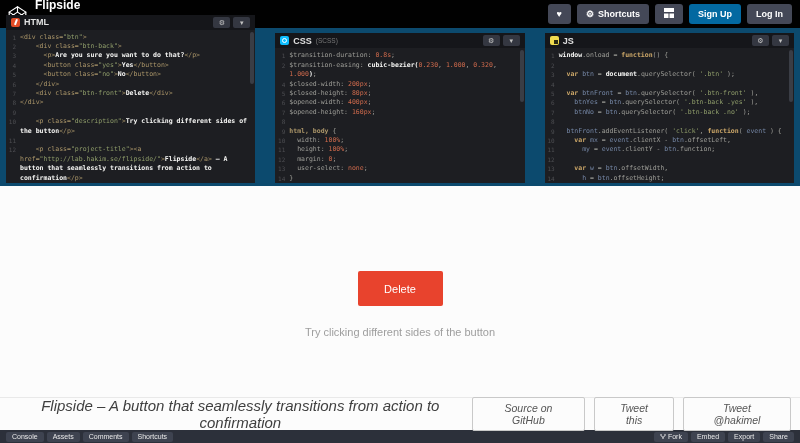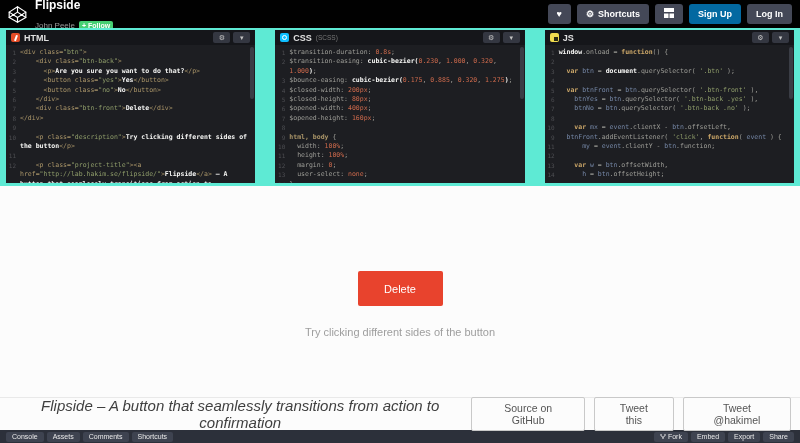--- a/index.html
+++ b/index.html
@@ -18,22 +18,22 @@
   .follow-badge { font-size:7px; font-weight:bold; color:#fff; border-radius:2px;
                   padding:1px 3px; line-height:7px; background:#47cf73; }
   .header-right { margin-left:auto; display:flex; align-items:center; gap:6px; }
   .hbtn { height:20px; background:#444857; border-radius:3px; color:#fff;
           font-size:9px; font-weight:bold; display:flex; align-items:center;
           padding:0 9px; gap:4px; cursor:pointer; border:none; }
   .hbtn .glyph { font-size:9px; }
   .hbtn.signup { background:#47cf73; }
 
   
-  .editors { height:158px; flex:none; background:#5eead4; display:flex; gap:20px;
-             padding:2px 6px 3px; }
+  .editors { height:158px; flex:none; background:#0c4a6e; display:flex; gap:20px;
+             padding:2px 6px 3px;align-items:flex-end; }
   .panel { flex:1; background:#1d1e22; display:flex; flex-direction:column;
            position:relative; overflow:hidden; min-width:0; }
   .panel-header { height:15px; flex:none; background:#15161a; display:flex;
                   align-items:center; padding:0 5px; gap:4px; }
   .panel-icon { width:9px; height:9px; border-radius:2px; flex:none;
                 display:flex; align-items:center; justify-content:center; }
   .panel-icon .inner-ring { width:5px; height:5px; border:1.2px solid #fff; border-radius:50%; }
   .panel-icon .inner-slash { width:1.5px; height:6px; background:#fff; transform:rotate(20deg); }
   .panel-icon .inner-dot { width:4px; height:4px; background:#2b2b13; margin-left:3px; margin-top:3px; }
   .panel-title { font-size:9px; font-weight:bold; color:#e0e0e0; }
@@ -69,21 +69,21 @@
                 border-radius:2px; color:#fff; font-size:11px;
                 font-family:"Liberation Sans", sans-serif; cursor:pointer; }
   .desc { margin-top:20px; font-size:11px; color:#9e9e9e; }
   .credits { position:absolute; left:0; right:0; bottom:0; height:33px;
              border-top:1px solid #e9e9e9; display:flex; align-items:center;
              padding:0 9px; background:#fcfcfc; }
   .credit-text { font-size:15px; color:#3f3f3f;font-style:italic; }
   .credit-btns { margin-left:auto; display:flex; gap:9px; }
   .credit-btn { background:#fcfcfc; border:1px solid #c9c9c9; border-radius:2px;
                 padding:4px 17px; font-size:10.5px; color:#555; cursor:pointer;
-                font-family:"Liberation Sans", sans-serif; }
+                font-family:"Liberation Sans", sans-serif;font-style:italic; }
 
   
   .footer { height:13px; flex:none; background:#2c303a; display:flex;
             align-items:center; padding:0 6px; gap:3px; }
   .fbtn { background:#3e4350; border:none; border-radius:2px; color:#e9e9e9;
           font-size:7px; line-height:7px; height:10px; padding:0 6px;
           display:flex; align-items:center; gap:2px; cursor:pointer;
           font-family:"Liberation Sans", sans-serif; }
   .footer-right { margin-left:auto; display:flex; gap:3px; }
 </style>
@@ -216,24 +216,20 @@
     <div class="code">
         <div class="line">
           <span class="ln">1</span>
           <span class="lt"><span class="tk-def">$transition-duration: </span><span class="tk-num">0.8s</span><span class="tk-def">;</span></span>
         </div>
         <div class="line">
           <span class="ln">2</span>
           <span class="lt"><span class="tk-def">$transition-easing: </span><span class="tk-fn">cubic-bezier(</span><span class="tk-num">0.230</span><span class="tk-def">, </span><span class="tk-num">1.000</span><span class="tk-def">, </span><span class="tk-num">0.320</span><span class="tk-def">, </span><span class="tk-num">1.000</span><span class="tk-fn">)</span><span class="tk-def">;</span></span>
         </div>
         <div class="line">
-          <span class="ln">3</span>
-          <span class="lt"><span class="tk-def">$bounce-easing: </span><span class="tk-fn">cubic-bezier(</span><span class="tk-num">0.175</span><span class="tk-def">, </span><span class="tk-num">0.885</span><span class="tk-def">, </span><span class="tk-num">0.320</span><span class="tk-def">, </span><span class="tk-num">1.275</span><span class="tk-fn">)</span><span class="tk-def">;</span></span>
-        </div>
-        <div class="line">
           <span class="ln">4</span>
           <span class="lt"><span class="tk-def">$closed-width: </span><span class="tk-num">200px</span><span class="tk-def">;</span></span>
         </div>
         <div class="line">
           <span class="ln">5</span>
           <span class="lt"><span class="tk-def">$closed-height: </span><span class="tk-num">80px</span><span class="tk-def">;</span></span>
         </div>
         <div class="line">
           <span class="ln">6</span>
           <span class="lt"><span class="tk-def">$opened-width: </span><span class="tk-num">400px</span><span class="tk-def">;</span></span>
@@ -317,26 +313,26 @@
         </div>
         <div class="line">
           <span class="ln">7</span>
           <span class="lt"><span class="tk-def">    </span><span class="tk-vr">btnNo</span><span class="tk-def"> = </span><span class="tk-vr">btn</span><span class="tk-def">.querySelector( </span><span class="tk-str">'.btn-back .no'</span><span class="tk-def"> );</span></span>
         </div>
         <div class="line">
           <span class="ln">8</span>
           <span class="lt">&nbsp;</span>
         </div>
         <div class="line">
+          <span class="ln">9</span>
+          <span class="lt"><span class="tk-def">  </span><span class="tk-vr">btnFront</span><span class="tk-def">.addEventListener( </span><span class="tk-str">'click'</span><span class="tk-def">, </span><span class="tk-kw">function</span><span class="tk-def">( </span><span class="tk-vr">event</span><span class="tk-def"> ) {</span></span>
+        </div>
+        <div class="line">
           <span class="ln">10</span>
           <span class="lt"><span class="tk-def">    </span><span class="tk-kw">var</span><span class="tk-def"> </span><span class="tk-vr">mx</span><span class="tk-def"> = </span><span class="tk-vr">event</span><span class="tk-def">.clientX - </span><span class="tk-vr">btn</span><span class="tk-def">.offsetLeft,</span></span>
-        </div>
-        <div class="line">
-          <span class="ln">9</span>
-          <span class="lt"><span class="tk-def">  </span><span class="tk-vr">btnFront</span><span class="tk-def">.addEventListener( </span><span class="tk-str">'click'</span><span class="tk-def">, </span><span class="tk-kw">function</span><span class="tk-def">( </span><span class="tk-vr">event</span><span class="tk-def"> ) {</span></span>
         </div>
         <div class="line">
           <span class="ln">11</span>
           <span class="lt"><span class="tk-def">      </span><span class="tk-vr">my</span><span class="tk-def"> = </span><span class="tk-vr">event</span><span class="tk-def">.clientY - </span><span class="tk-vr">btn</span><span class="tk-def">.function;</span></span>
         </div>
         <div class="line">
           <span class="ln">12</span>
           <span class="lt">&nbsp;</span>
         </div>
         <div class="line">

